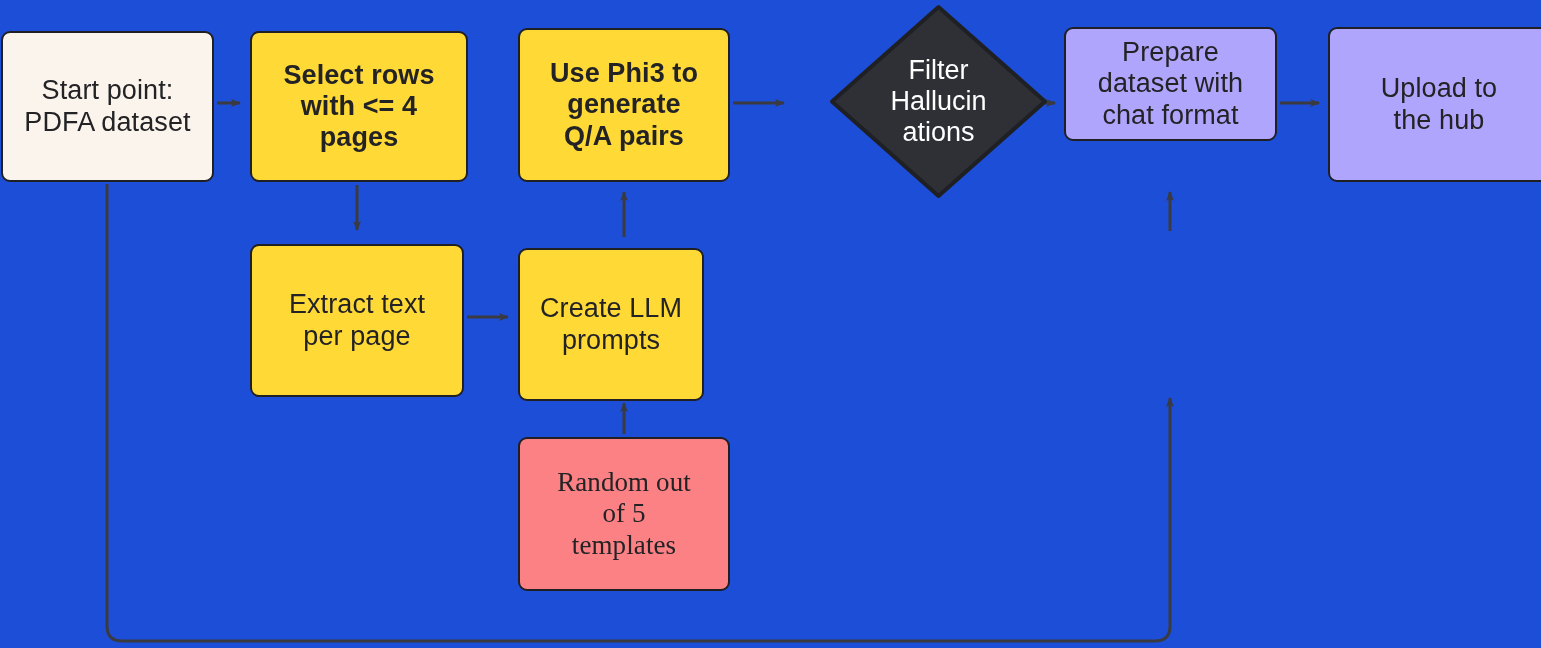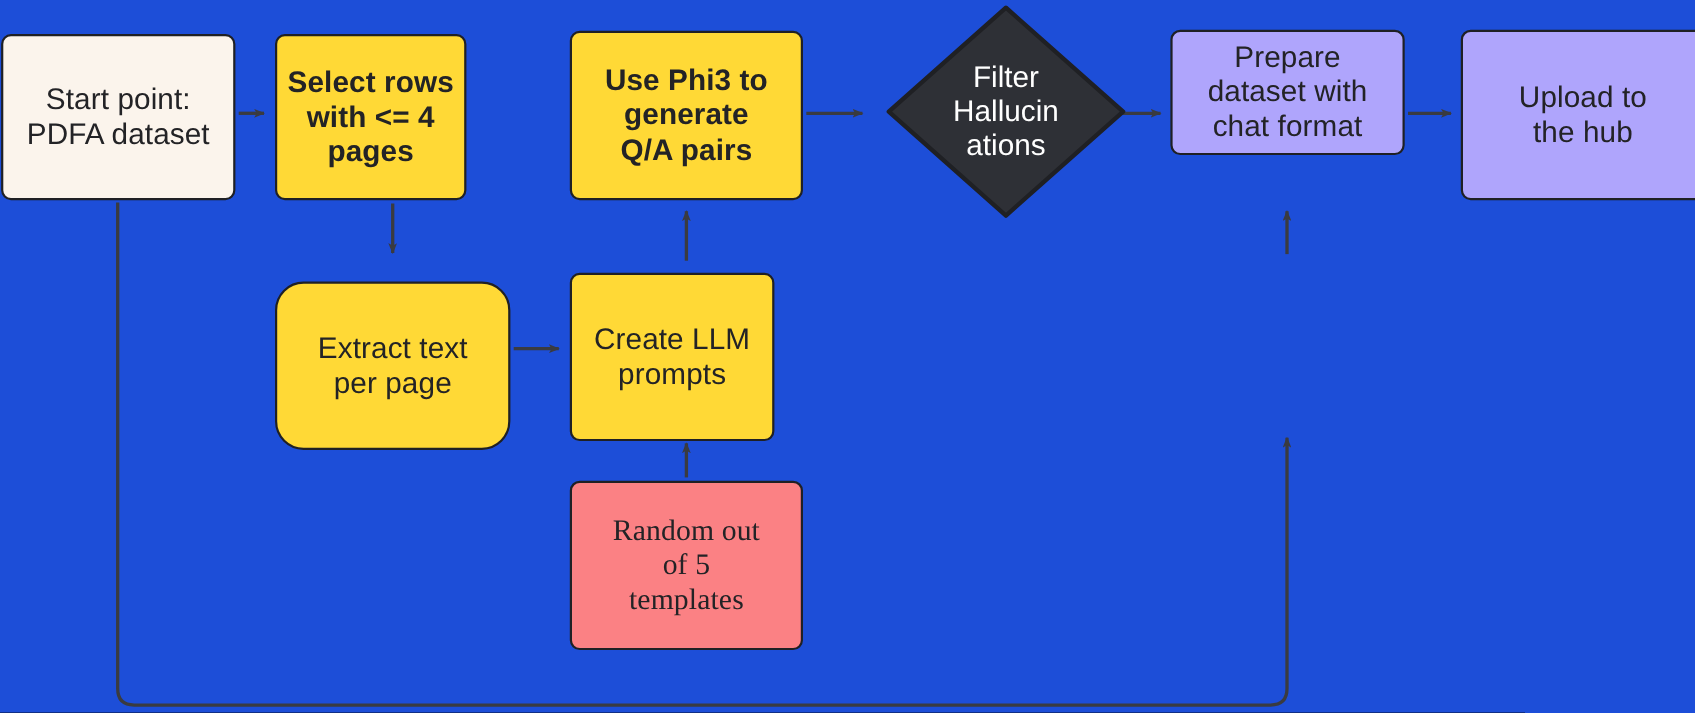--- a/index.html
+++ b/index.html
@@ -125,53 +125,53 @@
     <g>
       <path d="M107,184 L107,626 Q107,641 122,641 L1155,641 Q1170,641 1170,626 L1170,398" fill="none" stroke="#3a3b40" stroke-width="3" marker-end="url(#arrowhead)"></path>
     </g>
   </svg>
 
   <div class="node start" style="left:1px; top:31px; width:213px; height:151px;">
     <span>Start point:
 PDFA dataset</span>
   </div>
 
-  <div class="node yellow bold" style="left:250px; top:31px; width:174px; height:151px;align-items:center;">
+  <div class="node yellow bold" style="left:250px; top:31px; width:218px; height:151px;align-items:center;">
     <span>Select  rows
 with &lt;= 4
 pages</span>
   </div>
 
   <div class="node yellow bold" style="left:518px; top:28px; width:212px; height:154px;">
     <span>Use Phi3 to
 generate
 Q/A pairs</span>
   </div>
 
-  <div class="diamond-wrap" style="left:804px; top:3px; width:221px; height:197px;">
+  <div class="diamond-wrap" style="left:828px; top:3px; width:221px; height:197px;">
     <svg class="diamond-shape" viewBox="0 0 221 197" xmlns="http://www.w3.org/2000/svg">
       <path d="M110.5,4 L217,98.5 L110.5,193 L4,98.5 Z" fill="#2E3036" stroke="#1f2024" stroke-width="4" stroke-linejoin="round"></path>
     </svg>
     <div class="diamond-label">Filter
 Hallucin
 ations</div>
   </div>
 
   <div class="node purple" style="left:1064px; top:27px; width:213px; height:114px;">
     <span>Prepare
 dataset with
 chat format</span>
   </div>
 
   <div class="node purple" style="left:1328px; top:27px; width:222px; height:155px;">
     <span>Upload to
 the hub</span>
   </div>
 
-  <div class="node yellow" style="left:250px; top:256px; width:214px; height:153px;border-radius:26px;">
+  <div class="node yellow" style="left:250px; top:244px; width:214px; height:153px;">
     <span>Extract text
 per page</span>
   </div>
 
   <div class="node yellow" style="left:518px; top:248px; width:186px; height:153px;">
     <span>Create LLM
 prompts</span>
   </div>
 
 

